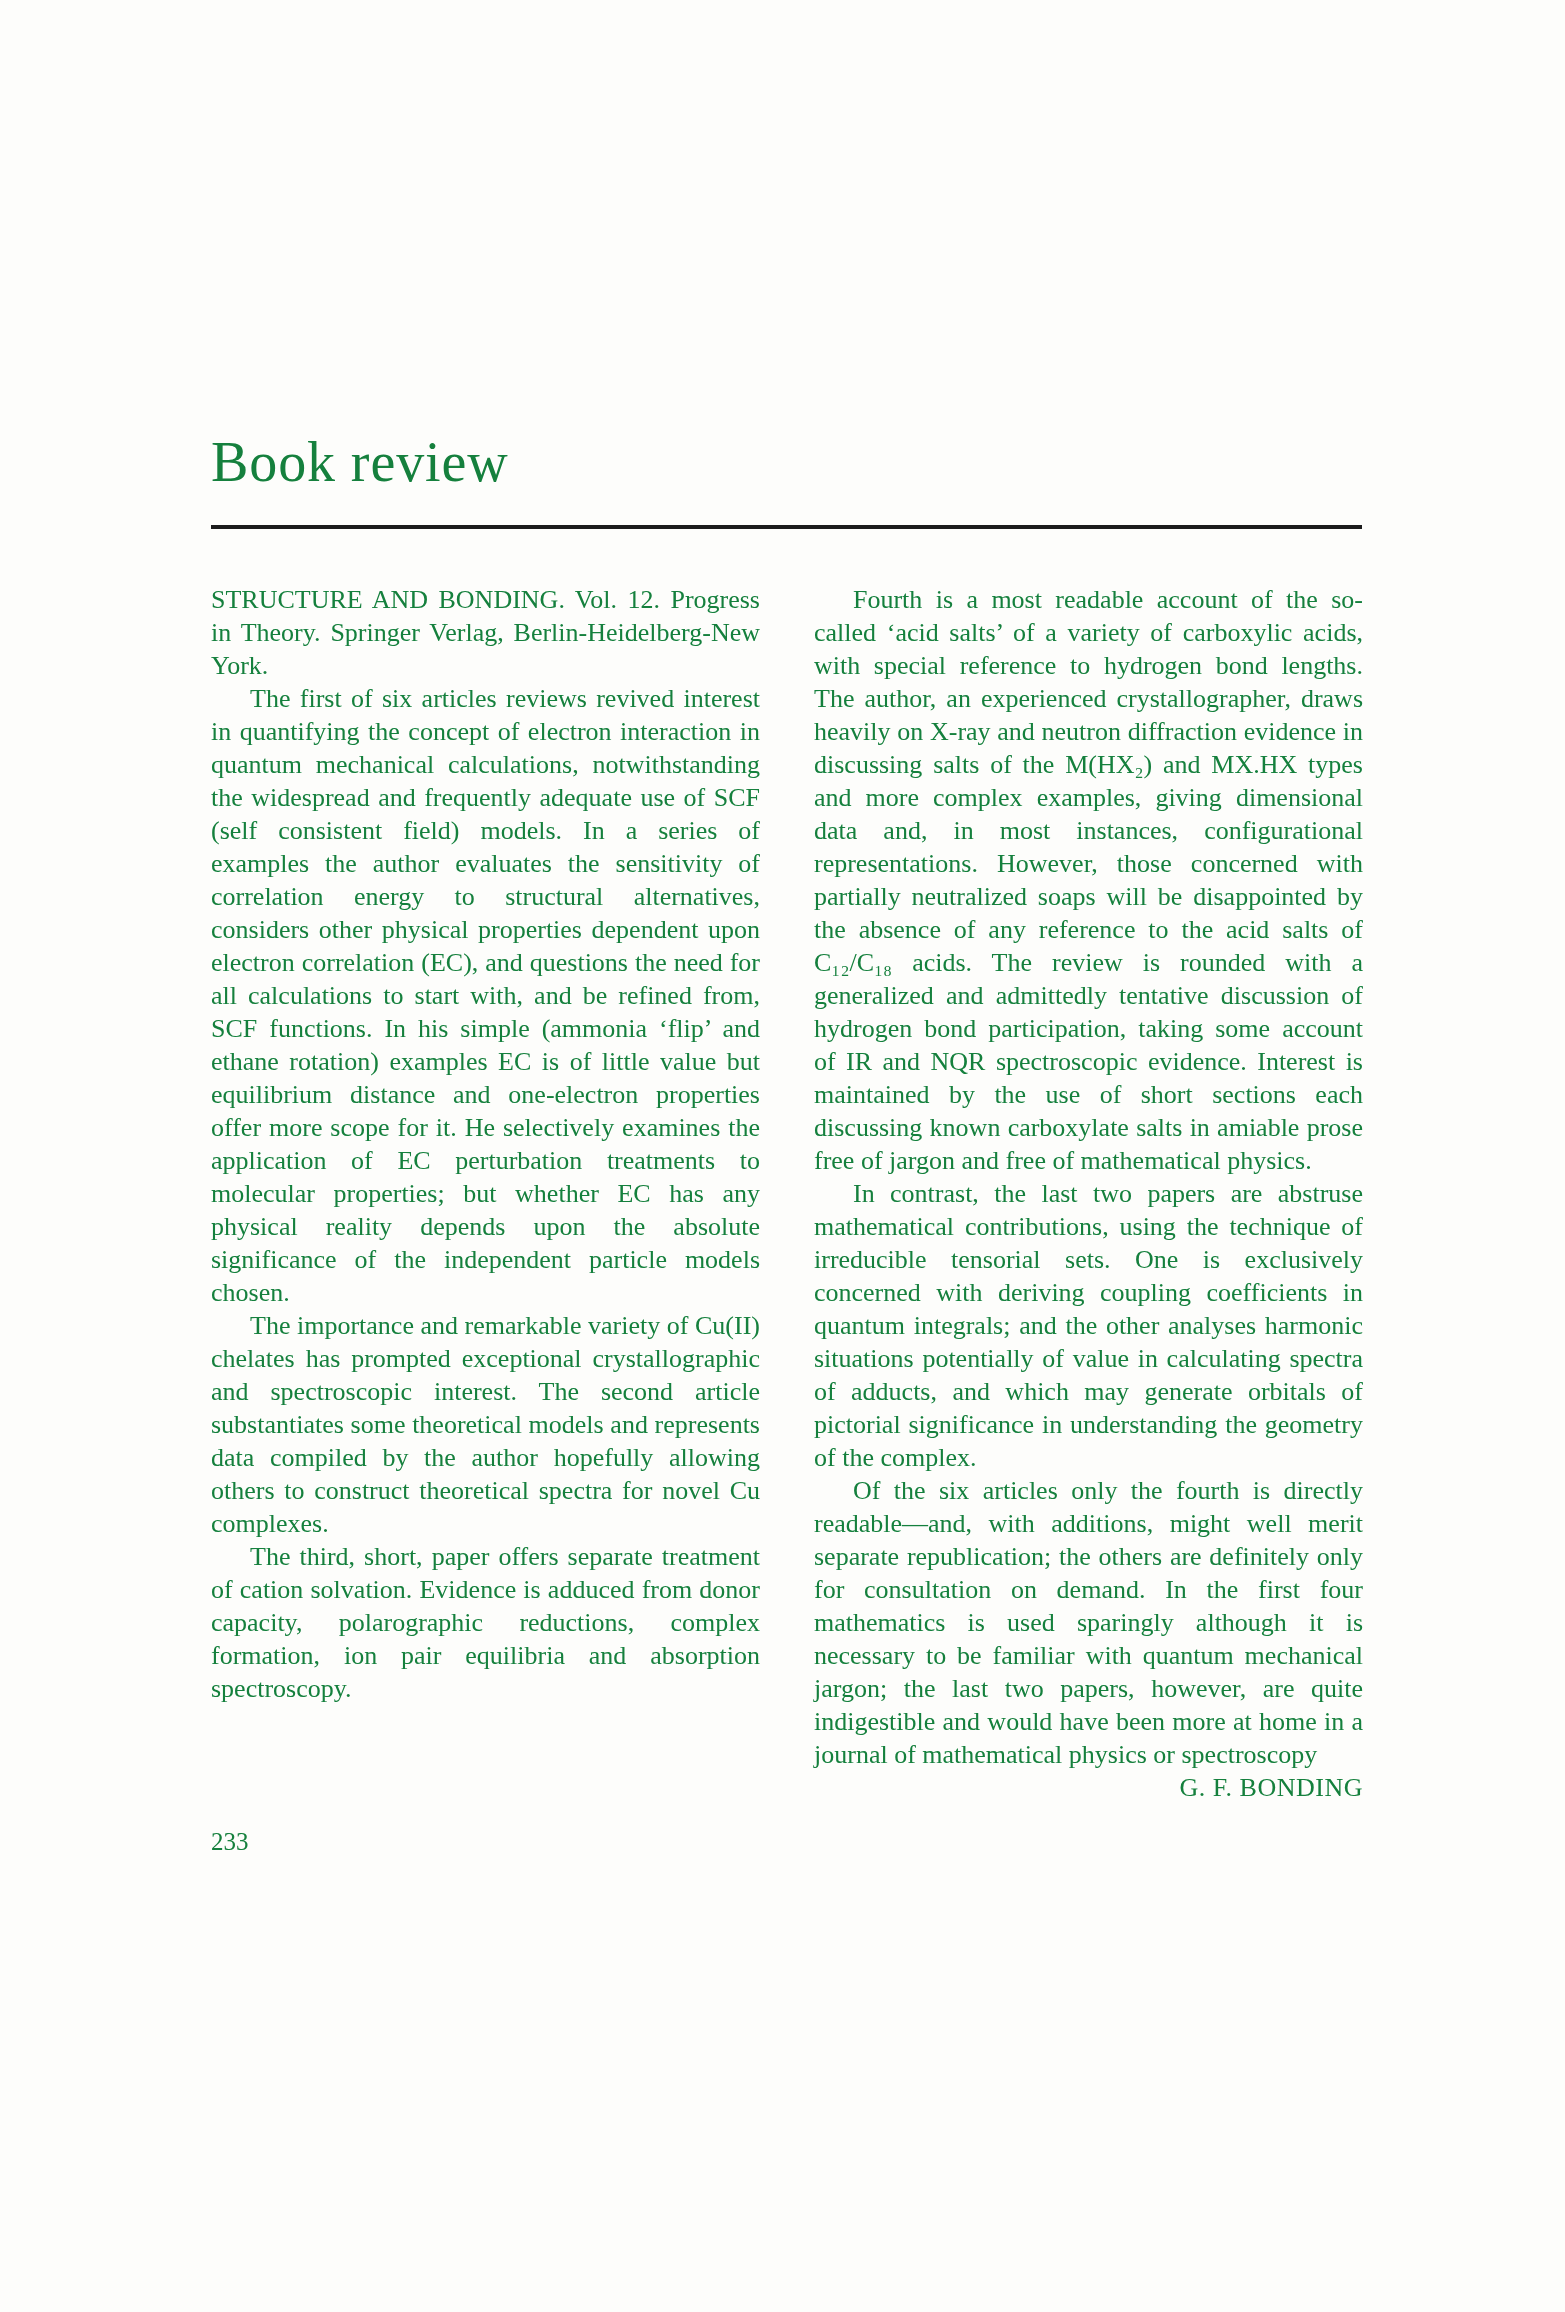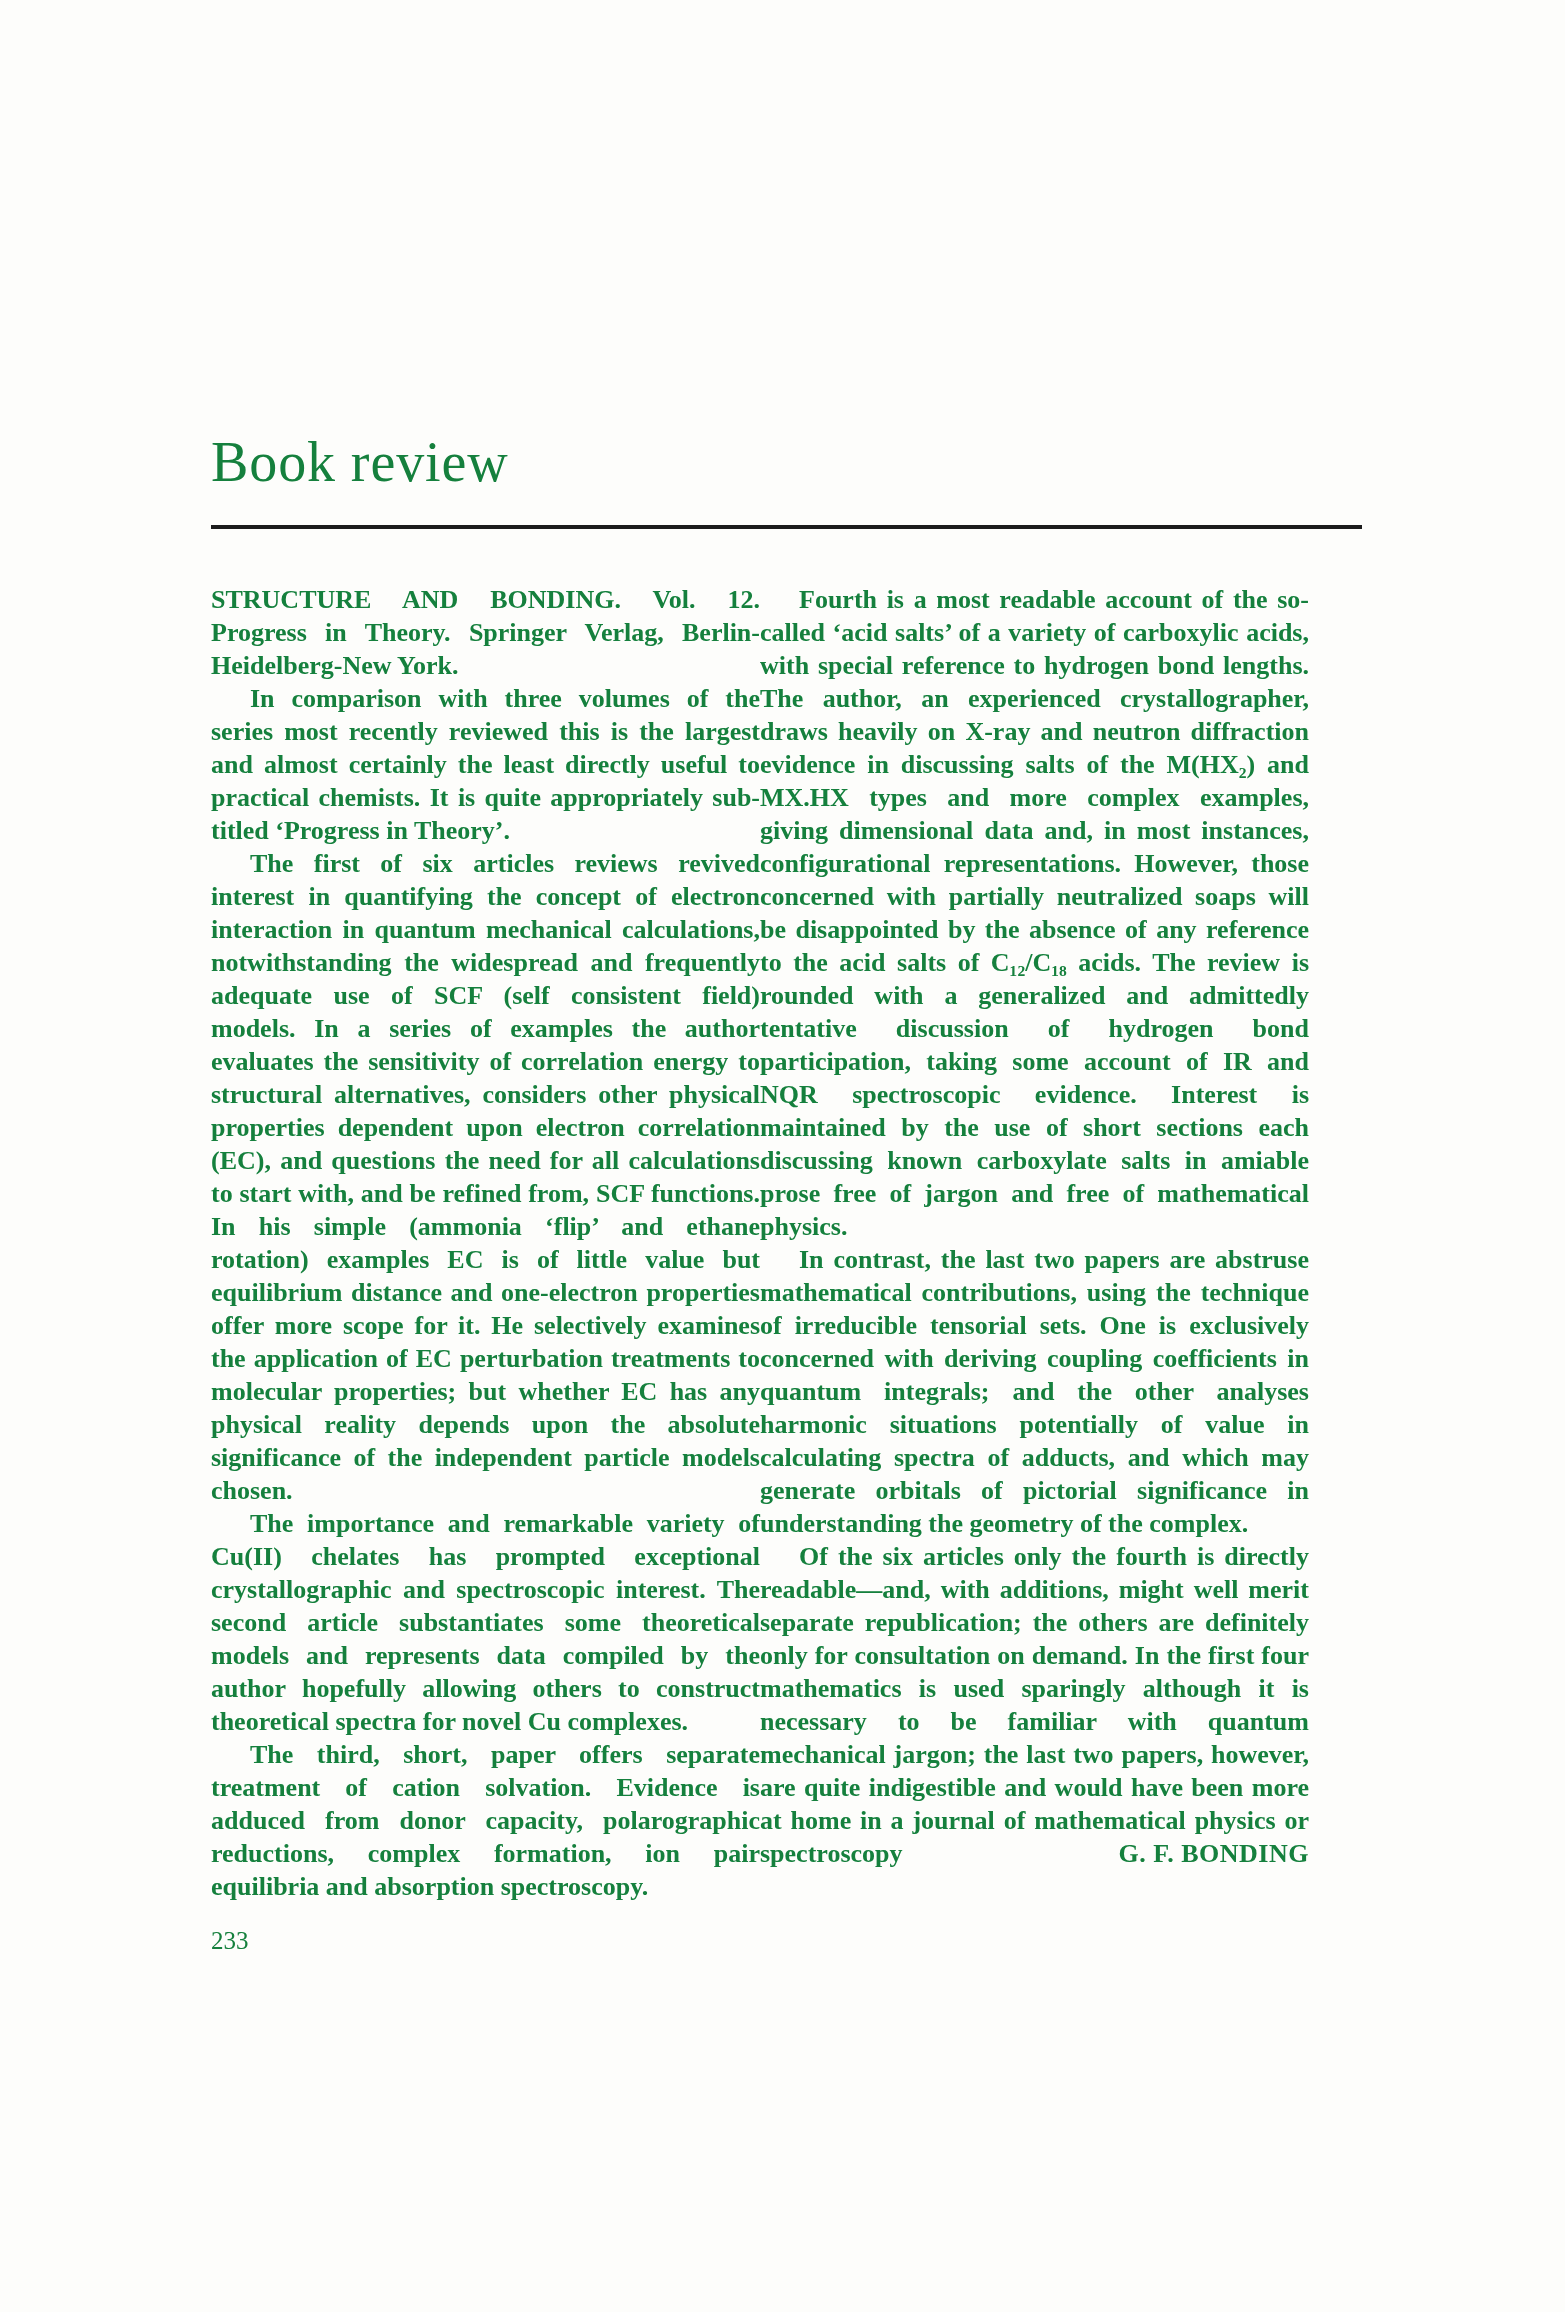--- a/index.html
+++ b/index.html
@@ -25,21 +25,21 @@
     margin: 0 0 35px 0;
     letter-spacing: 0.9px;
   }
   .rule {
     border: 0;
     border-top: 4.6px solid #1c1c1c;
     margin: 0 0 54px 0;
   }
   .columns {
     display: flex;
-    font-weight: bold;
+    gap: 54px;
   }
   .col {
     width: 549px;
     flex: 0 0 549px;
     font-size: 26px;
     line-height: 33px;
     text-align: justify;
   }
   .col p {
     margin: 0;
@@ -65,21 +65,20 @@
 <div class="page">
 
   <h1 class="title">Book review</h1>
 
   <div class="rule"></div>
 
   <div class="columns">
 
     <div class="col">
       <p class="heading">STRUCTURE AND BONDING. Vol. 12. Progress in Theory. Springer Verlag, Berlin-Heidelberg-New York.</p>
-      <p>In comparison with three volumes of the series most recently reviewed this is the largest and almost certainly the least directly useful to practical chemists. It is quite appropriately sub-titled ‘Progress in Theory’.</p>
       <p>The first of six articles reviews revived interest in quantifying the concept of electron interaction in quantum mechanical calculations, notwithstanding the widespread and frequently adequate use of SCF (self consistent field) models. In a series of examples the author evaluates the sensitivity of correlation energy to structural alternatives, considers other physical properties dependent upon electron correlation (EC), and questions the need for all calculations to start with, and be refined from, SCF functions. In his simple (ammonia ‘flip’ and ethane rotation) examples EC is of little value but equilibrium distance and one-electron properties offer more scope for it. He selectively examines the application of EC perturbation treatments to molecular properties; but whether EC has any physical reality depends upon the absolute significance of the independent particle models chosen.</p>
       <p>The importance and remarkable variety of Cu(II) chelates has prompted exceptional crystallographic and spectroscopic interest. The second article substantiates some theoretical models and represents data compiled by the author hopefully allowing others to construct theoretical spectra for novel Cu complexes.</p>
       <p>The third, short, paper offers separate treatment of cation solvation. Evidence is adduced from donor capacity, polarographic reductions, complex formation, ion pair equilibria and absorption spectroscopy.</p>
     </div>
 
     <div class="col">
       <p>Fourth is a most readable account of the so-called ‘acid salts’ of a variety of carboxylic acids, with special reference to hydrogen bond lengths. The author, an experienced crystallographer, draws heavily on X-ray and neutron diffraction evidence in discussing salts of the M(HX₂) and MX.HX types and more complex examples, giving dimensional data and, in most instances, configurational representations. However, those concerned with partially neutralized soaps will be disappointed by the absence of any reference to the acid salts of C₁₂/C₁₈ acids. The review is rounded with a generalized and admittedly tentative discussion of hydrogen bond participation, taking some account of IR and NQR spectroscopic evidence. Interest is maintained by the use of short sections each discussing known carboxylate salts in amiable prose free of jargon and free of mathematical physics.</p>
       <p>In contrast, the last two papers are abstruse mathematical contributions, using the technique of irreducible tensorial sets. One is exclusively concerned with deriving coupling coefficients in quantum integrals; and the other analyses harmonic situations potentially of value in calculating spectra of adducts, and which may generate orbitals of pictorial significance in understanding the geometry of the complex.</p>
       <p>
         <span>Of the six articles only the fourth is directly readable—and, with additions, might well merit separate republication; the others are definitely only for consultation on demand. In the first four mathematics is used sparingly although it is necessary to be familiar with quantum mechanical jargon; the last two papers, however, are quite indigestible and would have been more at home in a journal of mathematical physics or spectroscopy</span>

